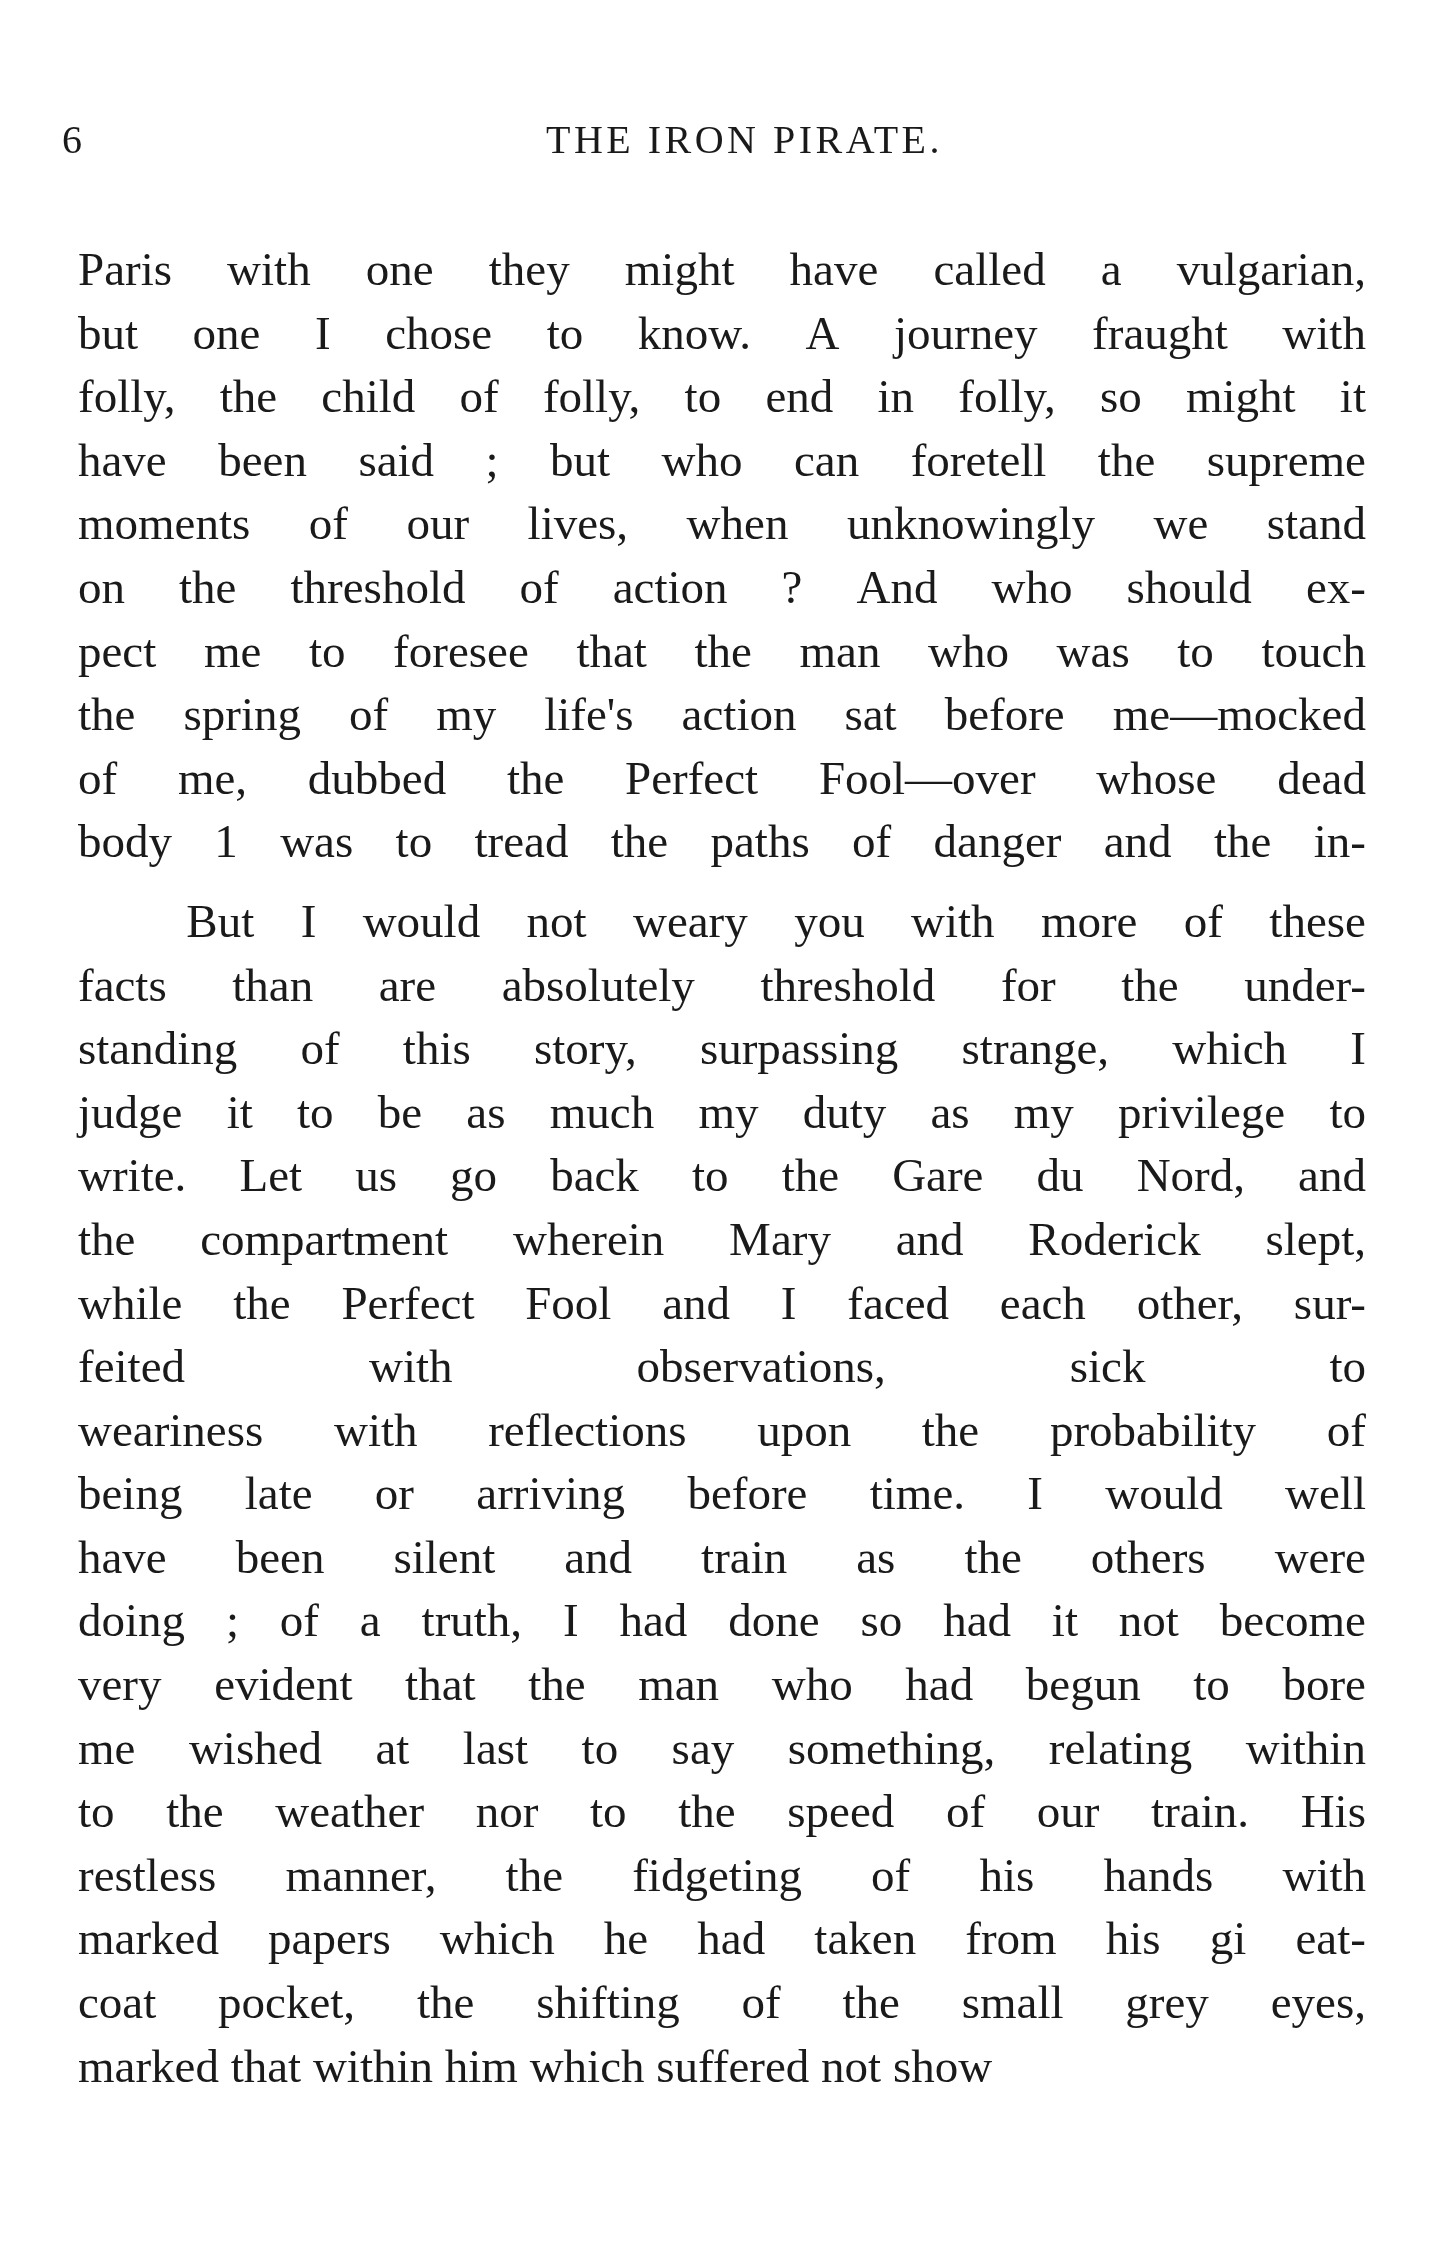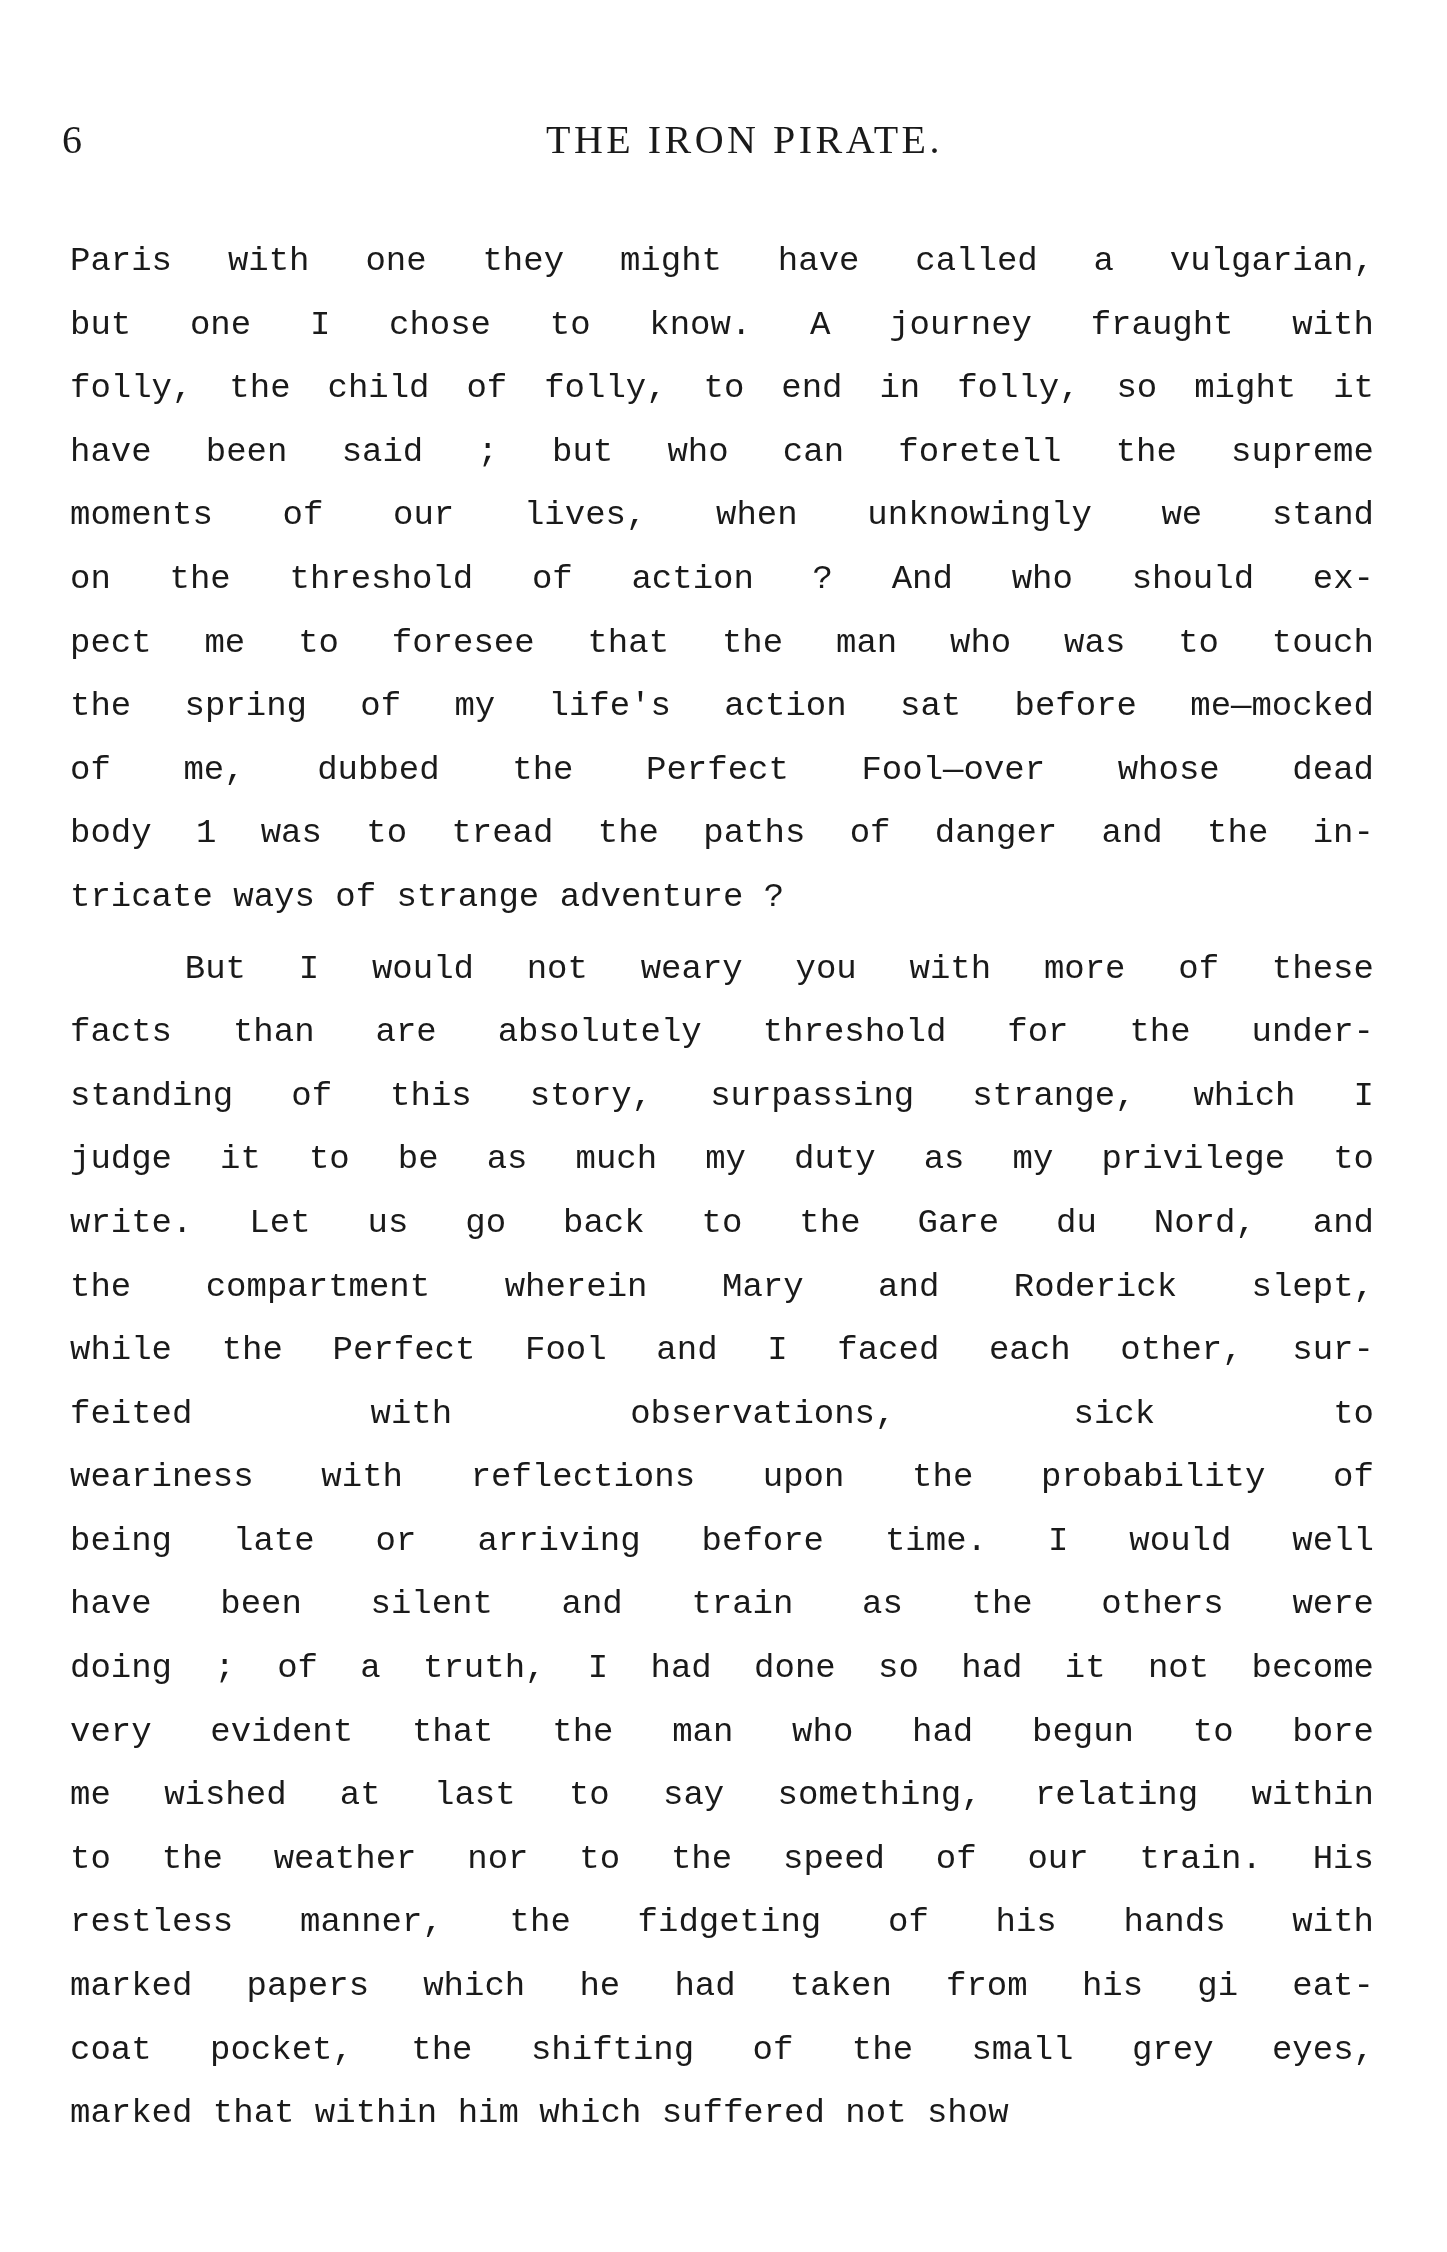--- a/index.html
+++ b/index.html
@@ -48,26 +48,25 @@
     line-height: 1;
     padding-left: 30px;
   }
   .body-text {
     position: absolute;
     top: 222px;
     left: 62px;
     width: 1320px;
   }
   .para {
-    margin: 8px;
-    font-size: 34px;
+    margin: 16px;
+    font-size: 47px;
     line-height: 63.6px;
     text-align: justify;
     text-justify: inter-word;
-    font-family: Liberation Mono, monospace;
   }
   .para .ln {
     display: block;
     white-space: nowrap;
   }
   
   .para .ln.j {
     display: flex;
     justify-content: space-between;
   }
@@ -207,21 +206,20 @@
           <span>to</span>
           <span>tread</span>
           <span>the</span>
           <span>paths</span>
           <span>of</span>
           <span>danger</span>
           <span>and</span>
           <span>the</span>
           <span>in-</span>
         </span>
-        <span class="ln">tricate ways of strange adventure ?</span>
       </p>
     <p class="para indent" id="para-2">
         <span class="ln j">
           <span class="indent-pad"></span>
           <span>But</span>
           <span>I</span>
           <span>would</span>
           <span>not</span>
           <span>weary</span>
           <span>you</span>

